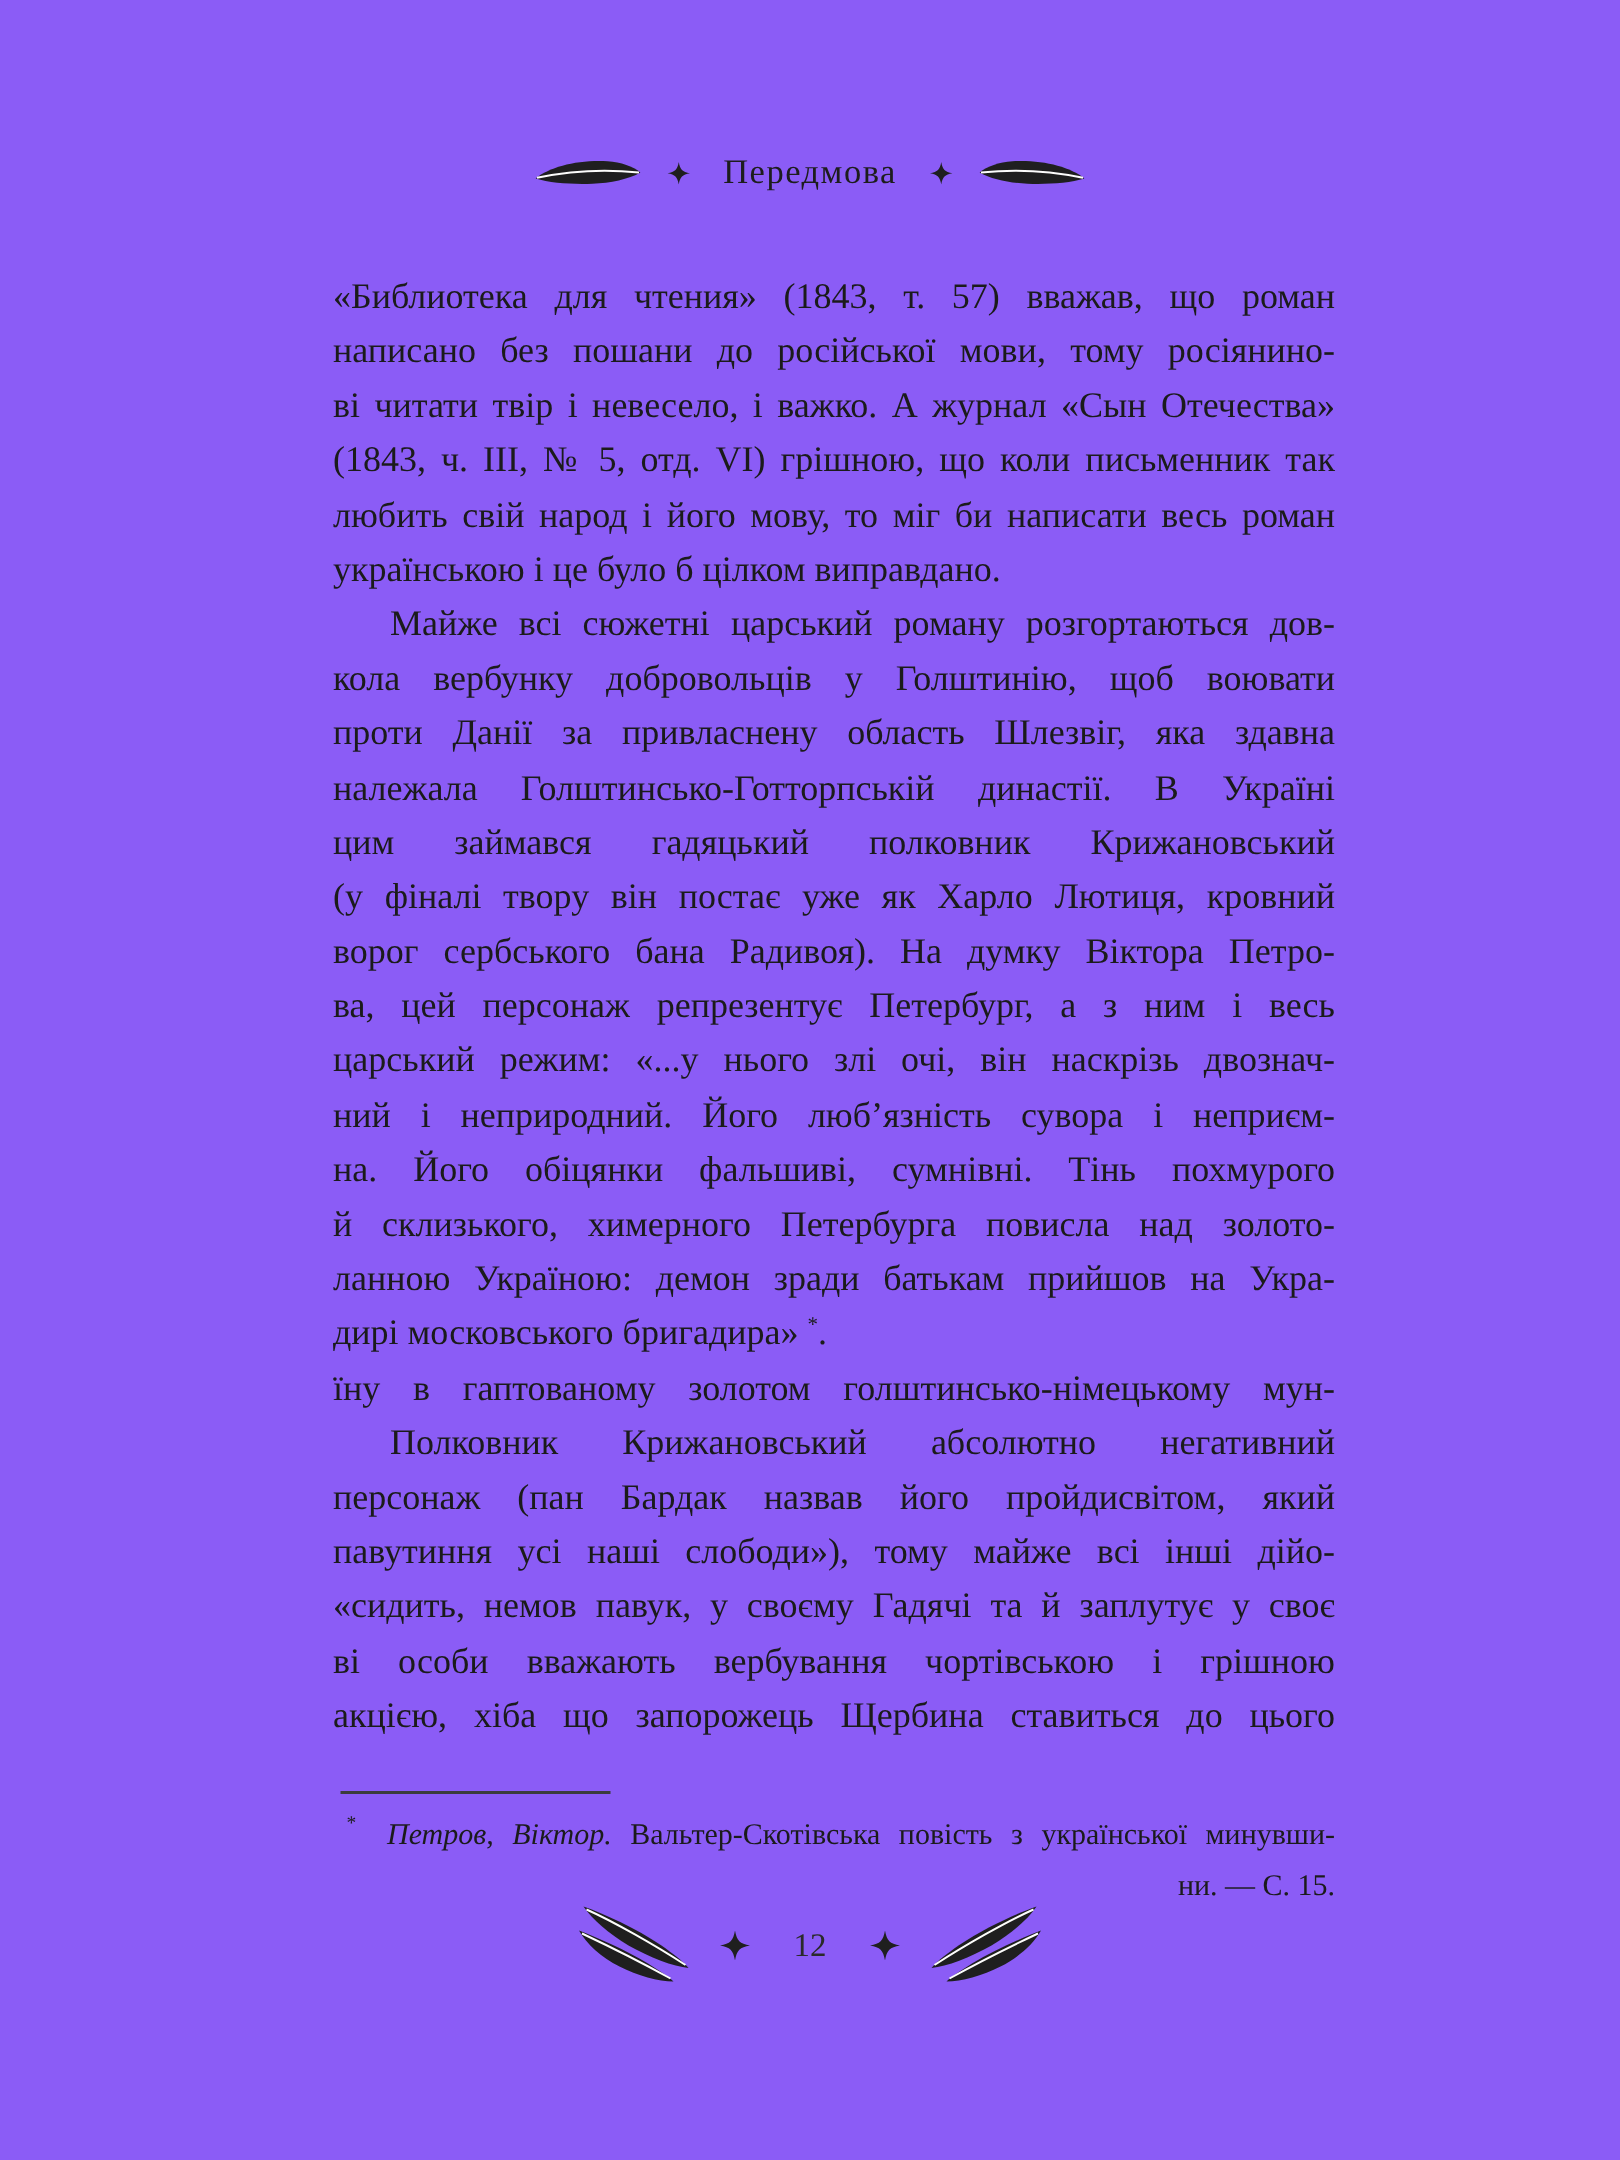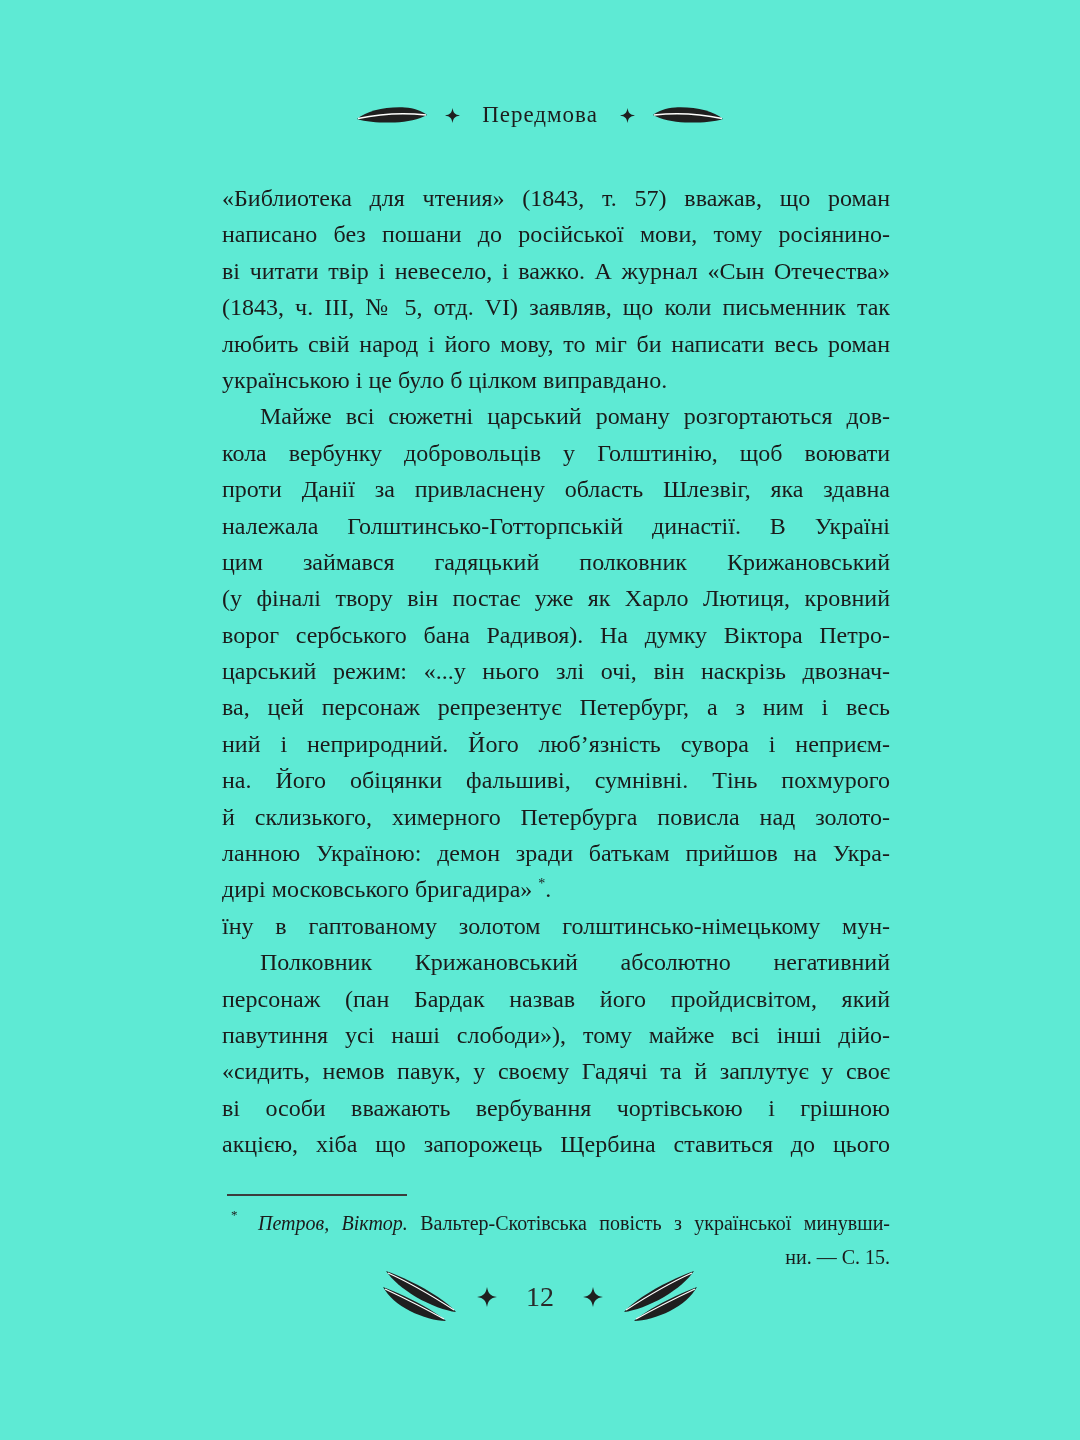--- a/index.html
+++ b/index.html
@@ -1,19 +1,19 @@
 <!DOCTYPE html>
 <html><head>
 <meta charset="utf-8">
 <style>
   html,body { margin:0; padding:0; background:#ffffff; }
   .page {
     position:relative;
     width:1080px; height:1440px;
-    background:#5eead4;
+    background:#8b5cf6;
     font-family:"Liberation Serif", serif;
     color:#1b1b1b;
     overflow:hidden;
   }
 
   
   .header {
     position:absolute; top:102px; left:0; width:100%;
     display:flex; justify-content:center; align-items:center; gap:18px;
   }
@@ -48,21 +48,21 @@
   .fn-marker { position:absolute; left:9px; top:1px; font-size:13px; color:#1b1b1b; }
   .fn-line { line-height:34px;text-align:right; }
   .fn-line1 { text-align:justify; text-align-last:justify; white-space:nowrap; }
   .italic { font-style:italic;margin-top:31px; }
 
   
   .footer {
     position:absolute; top:1270px; left:0; width:100%;
     display:flex; justify-content:center; align-items:center; gap:17px;
   }
-  .page-number { font-size:28px; margin:0 12px; color:#2a2a2a; }
+  .page-number { font-size:22px; margin:0 12px; color:#2a2a2a; }
 </style>
 </head>
 <body>
 
 <div class="page">
 
   <div class="header">
     <svg class="orn" width="70" height="20" viewBox="0 0 70 20">
       <path d="M0,14 C10,6 28,1.5 48,2.5 C57,3 65,6 70,10 C62,14.5 50,17 38,17.5 C24,18 10,17 0,14 Z"></path>
       <path class="vein" stroke-width="1.4" d="M1,13.5 C20,9.5 45,7.5 69,10"></path>
@@ -78,34 +78,34 @@
       <path d="M0,14 C10,6 28,1.5 48,2.5 C57,3 65,6 70,10 C62,14.5 50,17 38,17.5 C24,18 10,17 0,14 Z"></path>
       <path class="vein" stroke-width="1.4" d="M1,13.5 C20,9.5 45,7.5 69,10"></path>
     </svg>
   </div>
 
   <div class="body-text">
       <div class="paragraph">
         <div class="line">«Библиотека для чтения» (1843, т. 57) вважав, що роман</div>
         <div class="line">написано без пошани до російської мови, тому росіянино-</div>
         <div class="line">ві читати твір і невесело, і важко. А журнал «Сын Отечества»</div>
-        <div class="line">(1843, ч. III, № 5, отд. VI) заявляв, що коли письменник так</div>
+        <div class="line">(1843, ч. III, № 5, отд. VI) грішною, що коли письменник так</div>
         <div class="line">любить свій народ і його мову, то міг би написати весь роман</div>
         <div class="line last">українською і це було б цілком виправдано.</div>
       </div>
       <div class="paragraph indent">
         <div class="line">Майже всі сюжетні царський роману розгортаються дов-</div>
         <div class="line">кола вербунку добровольців у Голштинію, щоб воювати</div>
         <div class="line">проти Данії за привласнену область Шлезвіг, яка здавна</div>
         <div class="line">належала Голштинсько-Готторпській династії. В Україні</div>
         <div class="line">цим займався гадяцький полковник Крижановський</div>
         <div class="line">(у фіналі твору він постає уже як Харло Лютиця, кровний</div>
         <div class="line">ворог сербського бана Радивоя). На думку Віктора Петро-</div>
+        <div class="line">ва, цей персонаж репрезентує Петербург, а з ним і весь</div>
         <div class="line">царський режим: «...у нього злі очі, він наскрізь двознач-</div>
-        <div class="line">ва, цей персонаж репрезентує Петербург, а з ним і весь</div>
         <div class="line">ний і неприродний. Його люб’язність сувора і неприєм-</div>
         <div class="line">на. Його обіцянки фальшиві, сумнівні. Тінь похмурого</div>
         <div class="line">й склизького, химерного Петербурга повисла над золото-</div>
         <div class="line">ланною Україною: демон зради батькам прийшов на Укра-</div>
         <div class="line last">дирі московського бригадира» <sup class="fn-ref">*</sup>.</div>
         <div class="line">їну в гаптованому золотом голштинсько-німецькому мун-</div>
       </div>
       <div class="paragraph indent">
         <div class="line">Полковник Крижановський абсолютно негативний</div>
         <div class="line">персонаж (пан Бардак назвав його пройдисвітом, який</div>

